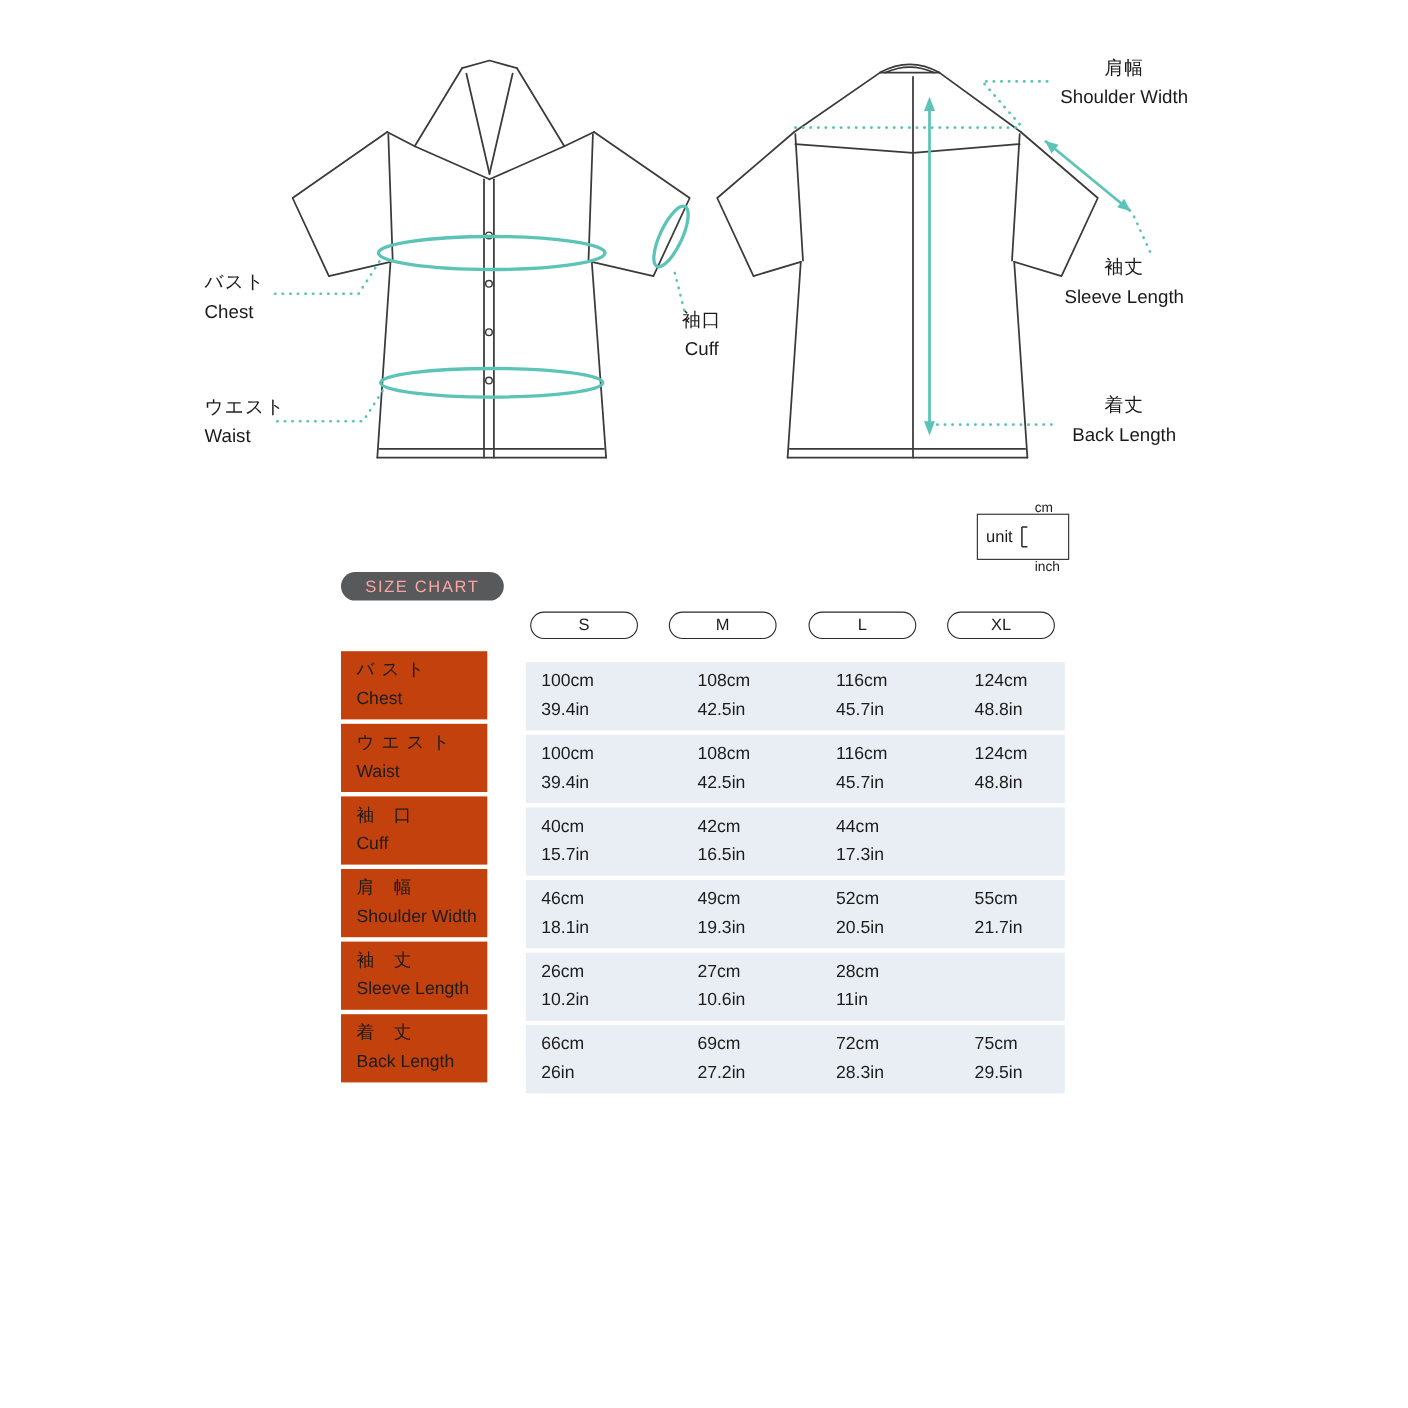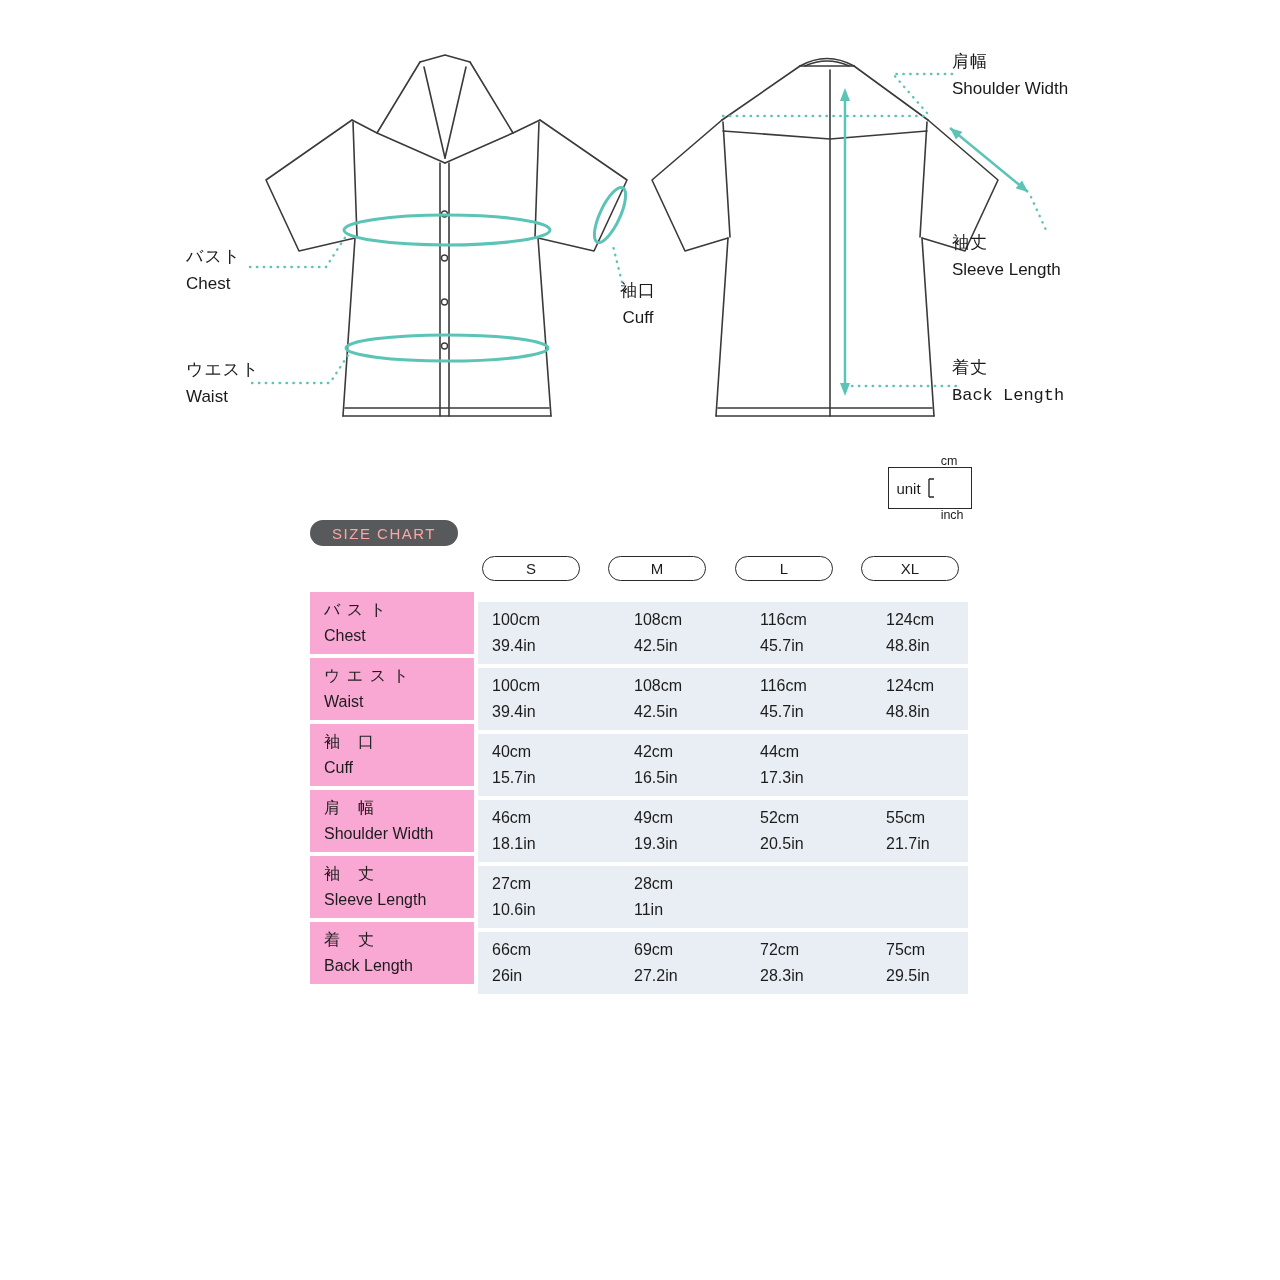--- a/index.html
+++ b/index.html
@@ -14,21 +14,21 @@
   #diagram-svg { position:absolute; left:0; top:0; }
   svg .ln   { fill:none; stroke:#3a3a3a; stroke-width:1.6; stroke-linejoin:round; stroke-linecap:round; }
   svg .btn  { fill:#ffffff; stroke:#3a3a3a; stroke-width:1.3; }
   svg .teal { fill:none; stroke:#5BC4B6; stroke-width:3; }
   svg .tealthin { fill:none; stroke:#5BC4B6; stroke-width:2.5; }
   svg .dot  { fill:none; stroke:#5BC4B6; stroke-width:2.4; stroke-dasharray:0.4 6.5; stroke-linecap:round; }
   svg .ah   { fill:#5BC4B6; stroke:none; }
 
   .lbl { position:absolute; font-size:17px; line-height:27px; color:#1a1a1a; }
   .lbl .ja { letter-spacing:1px; }
-  .lbl-right { text-align:left; width:140px; }
+  .lbl-right { text-align:center; width:140px; }
   .lbl-center { text-align:center; width:80px; }
 
   
   .unit-box {
     position:absolute; left:888px; top:467px; width:84px; height:42px;
     border:1.5px solid #2a2a2a; display:flex; align-items:center;
     justify-content:center; gap:5px; background:#fff;
   }
   .unit-box .u-label { font-size:15px; }
   .unit-stack { display:flex; flex-direction:column; font-size:12.5px; line-height:14px;gap:40px; }
@@ -50,22 +50,22 @@
     border:1.5px solid #2a2a2a; border-radius:13px; background:#fff;
     display:flex; align-items:center; justify-content:center; font-size:15px;
   }
   .size-pill.s  { left:482px; }
   .size-pill.m  { left:608px; }
   .size-pill.l  { left:735px; }
   .size-pill.xl { left:861px; }
 
   .t-row { position:absolute; left:310px; height:62px; }
   .row-label {
-    position:absolute; left:0; top:0; width:164px; height:62px;
-    background:#f9a8d4; padding:5px 0 0 14px;
+    position:absolute; left:0; top:0; width:133px; height:62px;
+    background:#c2410c; padding:5px 0 0 14px;
     font-size:16px; line-height:26px;
   }
   .row-label .ja { letter-spacing:1px; }
   .row-data {
     position:absolute; left:168px; top:0; width:490px; height:62px;
     background:#e8eef3; display:grid;
     grid-template-columns:142px 126px 126px 1fr;
     margin-top:10px;
   }
   .cell { padding:5px 0 0 14px; font-size:16px; line-height:26px; }
@@ -170,21 +170,21 @@
     <div>Cuff</div>
   </div>
   <div class="lbl lbl-right" style="left:952px; top:48px;">
     <div class="ja">肩幅</div>
     <div>Shoulder Width</div>
   </div>
   <div class="lbl lbl-right" style="left:952px; top:229px;">
     <div class="ja">袖丈</div>
     <div>Sleeve Length</div>
   </div>
-  <div class="lbl lbl-right" style="left:952px; top:355px;font-family:Liberation Mono, monospace;">
+  <div class="lbl lbl-right" style="left:952px; top:355px;">
     <div class="ja">着丈</div>
     <div>Back Length</div>
   </div>
 
   <div class="unit-box">
     <span class="u-label">unit</span>
     <svg width="10" height="28" viewBox="0 0 10 28">
       <path d="M3,5 L8,5 M3,5 L3,23 M3,23 L8,23" fill="none" stroke="#2a2a2a" stroke-width="1.4"></path>
     </svg>
     <span class="unit-stack">
@@ -296,20 +296,24 @@
     </div>
   </div>
 
   <div class="t-row" style="top:856px;">
     <div class="row-label">
       <div class="ja">袖　丈</div>
       <div>Sleeve Length</div>
     </div>
     <div class="row-data">
       <div class="cell">
+          <div>26cm</div>
+          <div>10.2in</div>
+        </div>
+      <div class="cell">
           <div>27cm</div>
           <div>10.6in</div>
         </div>
       <div class="cell">
           <div>28cm</div>
           <div>11in</div>
         </div>
     </div>
   </div>
 

